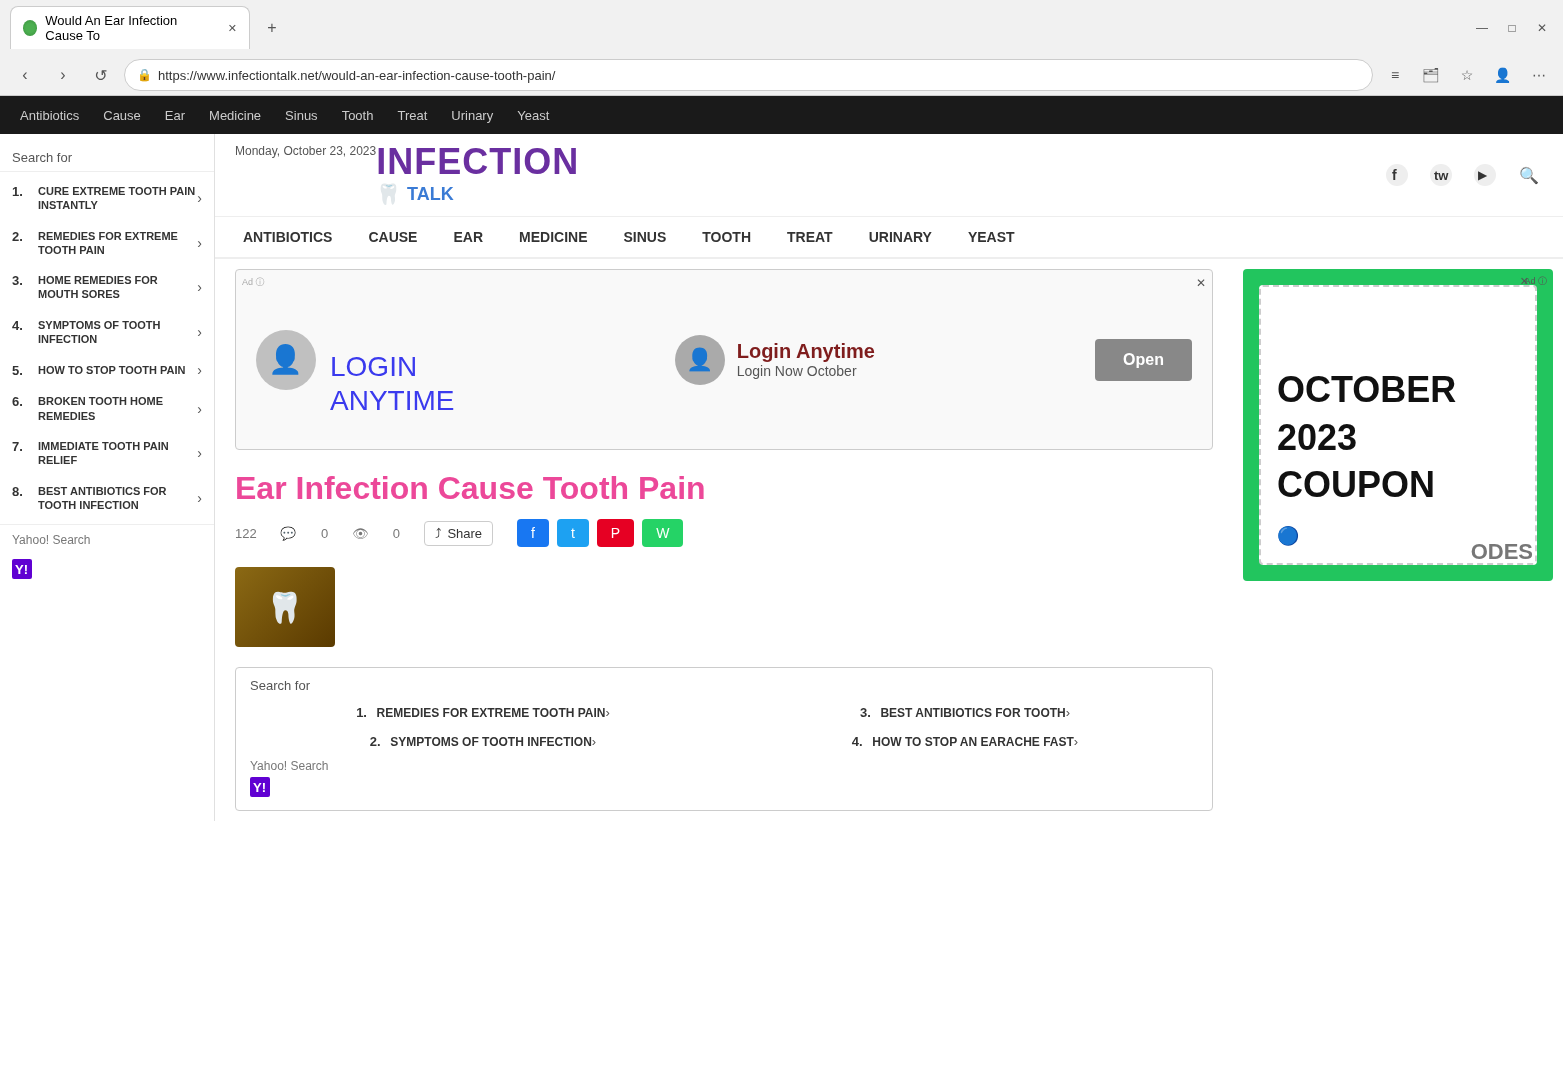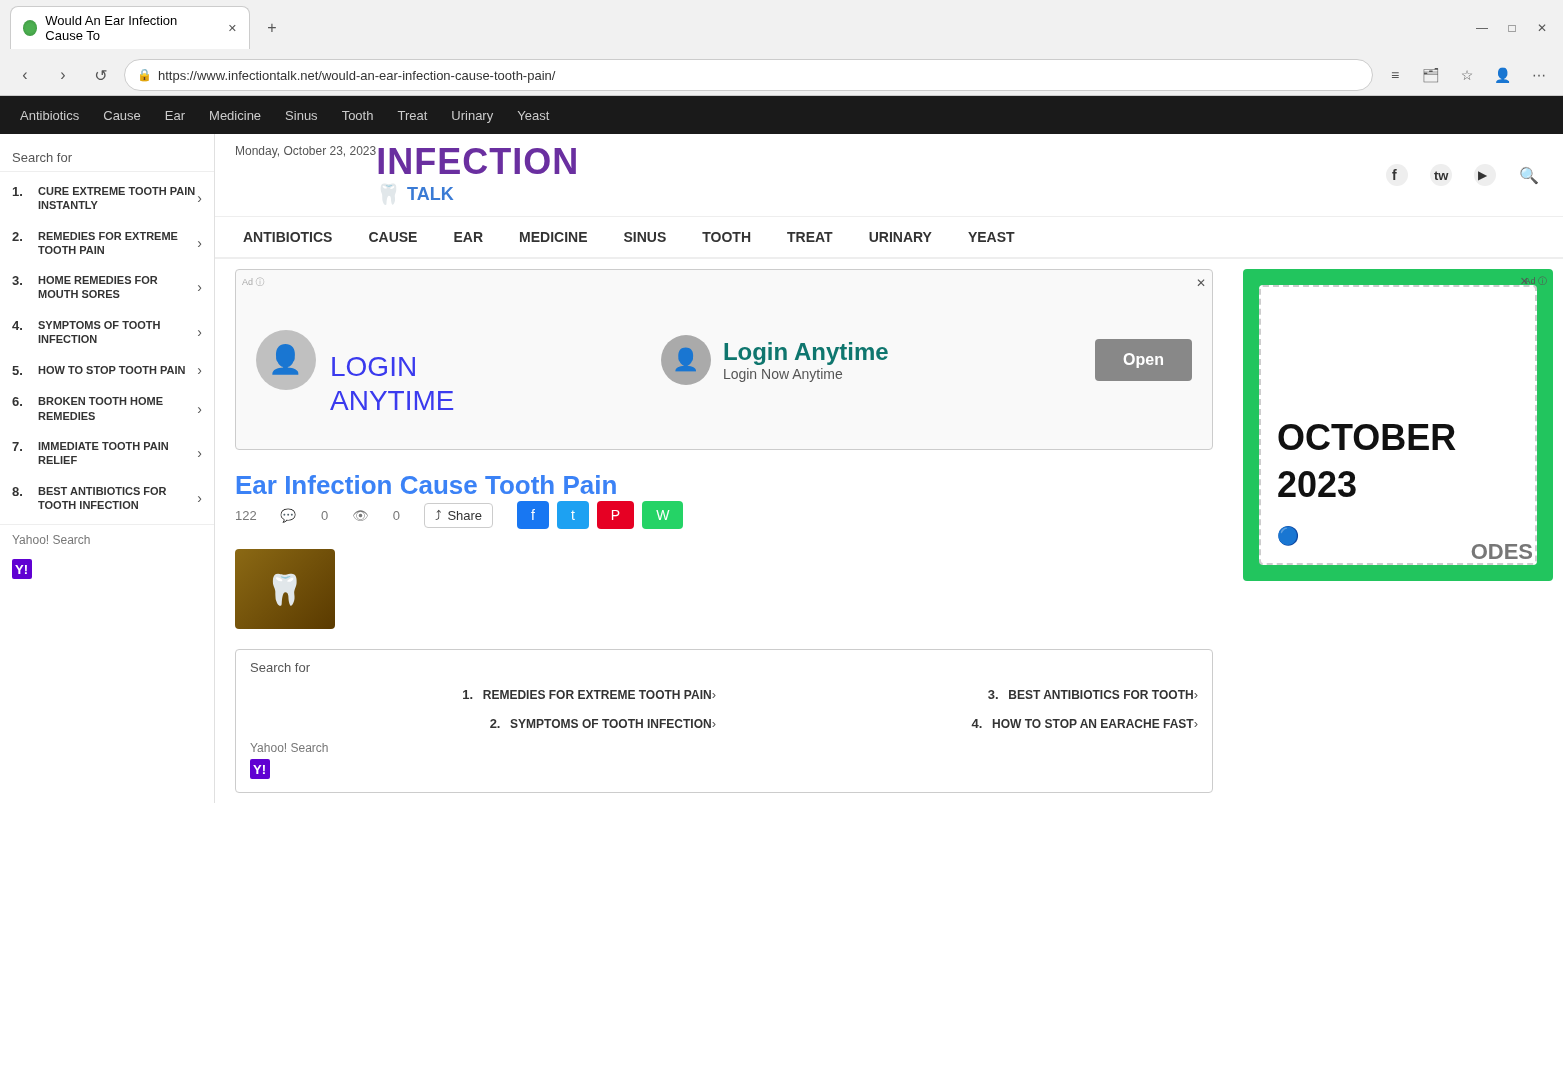--- a/index.html
+++ b/index.html
@@ -49,47 +49,47 @@
 
     
     .main-content { flex: 1; padding: 10px 20px; }
 
     
     .ad-banner { border: 1px solid #ccc; background: #f9f9f9; border-radius: 4px; padding: 14px 20px; display: flex; align-items: center; justify-content: space-between; margin-bottom: 20px; position: relative; }
     .ad-banner-left { display: flex; align-items: center; gap: 14px; }
     .ad-avatar { width: 60px; height: 60px; background: #c0c0c0; border-radius: 50%; display: flex; align-items: center; justify-content: center; font-size: 28px; color: #888; }
     .ad-banner-mid { display: flex; align-items: center; gap: 12px; }
     .ad-avatar2 { width: 50px; height: 50px; background: #aaa; border-radius: 50%; display: flex; align-items: center; justify-content: center; font-size: 22px; color: #fff; }
-    .ad-mid-title { font-size: 24px; font-weight: bold; color: #0f766e; }
+    .ad-mid-title { font-size: 20px; font-weight: bold; color: #7f1d1d; }
     .ad-mid-sub { font-size: 14px; color: #555; }
     .ad-open-btn { background: #888; color: #fff; border: none; padding: 12px 28px; font-size: 16px; border-radius: 4px; cursor: pointer; font-weight: bold; }
     .ad-x-btn { position: absolute; top: 6px; right: 6px; font-size: 12px; color: #555; cursor: pointer; }
     .ad-adchoice { position: absolute; top: 6px; left: 6px; font-size: 9px; color: #aaa; }
 
     
     .article-section { margin-bottom: 20px; }
-    .article-title { font-size: 26px; font-weight: bold; color: #3b82f6; }
+    .article-title { font-size: 32px; font-weight: bold; color: #ec4899; margin-bottom: 12px; }
     .article-meta { display: flex; align-items: center; gap: 24px; font-size: 13px; color: #777; margin-bottom: 12px; }
     .share-btn { display: flex; align-items: center; gap: 6px; background: none; border: 1px solid #ccc; padding: 4px 10px; border-radius: 4px; font-size: 13px; cursor: pointer; color: #333; }
     .social-share-btns { display: flex; gap: 8px; }
     .share-facebook { background: #1877f2; color: #fff; border: none; padding: 6px 14px; border-radius: 4px; font-size: 14px; cursor: pointer; }
     .share-twitter { background: #1da1f2; color: #fff; border: none; padding: 6px 14px; border-radius: 4px; font-size: 14px; cursor: pointer; }
     .share-pinterest { background: #e60023; color: #fff; border: none; padding: 6px 14px; border-radius: 4px; font-size: 14px; cursor: pointer; }
     .share-whatsapp { background: #25d366; color: #fff; border: none; padding: 6px 14px; border-radius: 4px; font-size: 14px; cursor: pointer; }
 
     
     .article-card { display: flex; gap: 14px; margin-bottom: 20px; }
     .article-card-img { width: 100px; height: 80px; background: #b8860b; border-radius: 4px; overflow: hidden; }
     .article-card-content { flex: 1; }
     .article-card-title { font-size: 20px; font-weight: bold; color: #222; margin-bottom: 6px; }
 
     
     .inline-search-box { background: #fff; border: 1px solid #ccc; border-radius: 4px; padding: 10px 14px; font-size: 13px; color: #777; }
     .inline-search-results { display: grid; grid-template-columns: 1fr 1fr; gap: 6px 16px; margin-top: 8px; }
-    .search-result-item { display: flex; align-items: center; justify-content: flex-end; font-size: 13px; padding: 4px 0; }
+    .search-result-item { display: flex; align-items: center; justify-content: center; font-size: 13px; padding: 4px 0; }
     .search-result-item .result-num { font-weight: bold; color: #333; margin-right: 6px; }
     .search-result-item .result-text { font-weight: bold; color: #333; text-transform: uppercase; font-size: 12px; }
     .search-result-item .result-chevron { color: #555; font-size: 13px; }
     .inline-search-label { font-size: 12px; color: #777; margin-top: 6px; }
 
     
     .right-sidebar { width: 330px; min-width: 330px; padding: 10px; }
     .ad-right { background: #22c55e; border-radius: 4px; overflow: hidden; position: relative; padding: 16px; }
     .ad-right-inner { background: #fff; border: 2px dashed #ccc; border-radius: 4px; padding: 16px; min-height: 280px; display: flex; flex-direction: column; justify-content: flex-end; }
     .ad-right-title { font-size: 36px; font-weight: 900; color: #111; line-height: 1.1; margin-bottom: 8px; }
@@ -282,21 +282,21 @@
           <div class="ad-banner-left">
             <div class="ad-avatar">👤</div>
             <div style="white-space:pre-line;">
               <div style="font-size:28px; font-weight:normal; color:#3a3aee; line-height:1.2;margin-top:48px;">LOGIN<br>ANYTIME</div>
             </div>
           </div>
           <div class="ad-banner-mid">
             <div class="ad-avatar2">👤</div>
             <div>
               <div class="ad-mid-title">Login Anytime</div>
-              <div class="ad-mid-sub">Login Now Anytime</div>
+              <div class="ad-mid-sub">Login Now October</div>
             </div>
           </div>
           <button class="ad-open-btn">Open</button>
         </div>
 
         <div class="article-section">
           <h1 class="article-title">Ear Infection Cause Tooth Pain</h1>
           <div class="article-meta">
             <span>122</span>
             <span>💬</span>
@@ -363,20 +363,21 @@
       </div>
 
       <div class="right-sidebar">
         <div class="ad-right">
           <span class="ad-adchoice2">Ad ⓘ</span>
           <span class="ad-right-x">✕</span>
           <div class="ad-right-inner">
             <div>
               <div class="ad-right-title">OCTOBER</div>
               <div class="ad-right-title">2023</div>
+              <div class="ad-right-title">COUPON</div>
             </div>
             <div style="display:flex; align-items:center; margin-top:12px;">
               <span style="font-size:18px; color:#777; margin-right:6px;">🔵</span>
               <span class="ad-right-brand">ODES</span>
             </div>
           </div>
         </div>
       </div>
     </div>
   </div>

